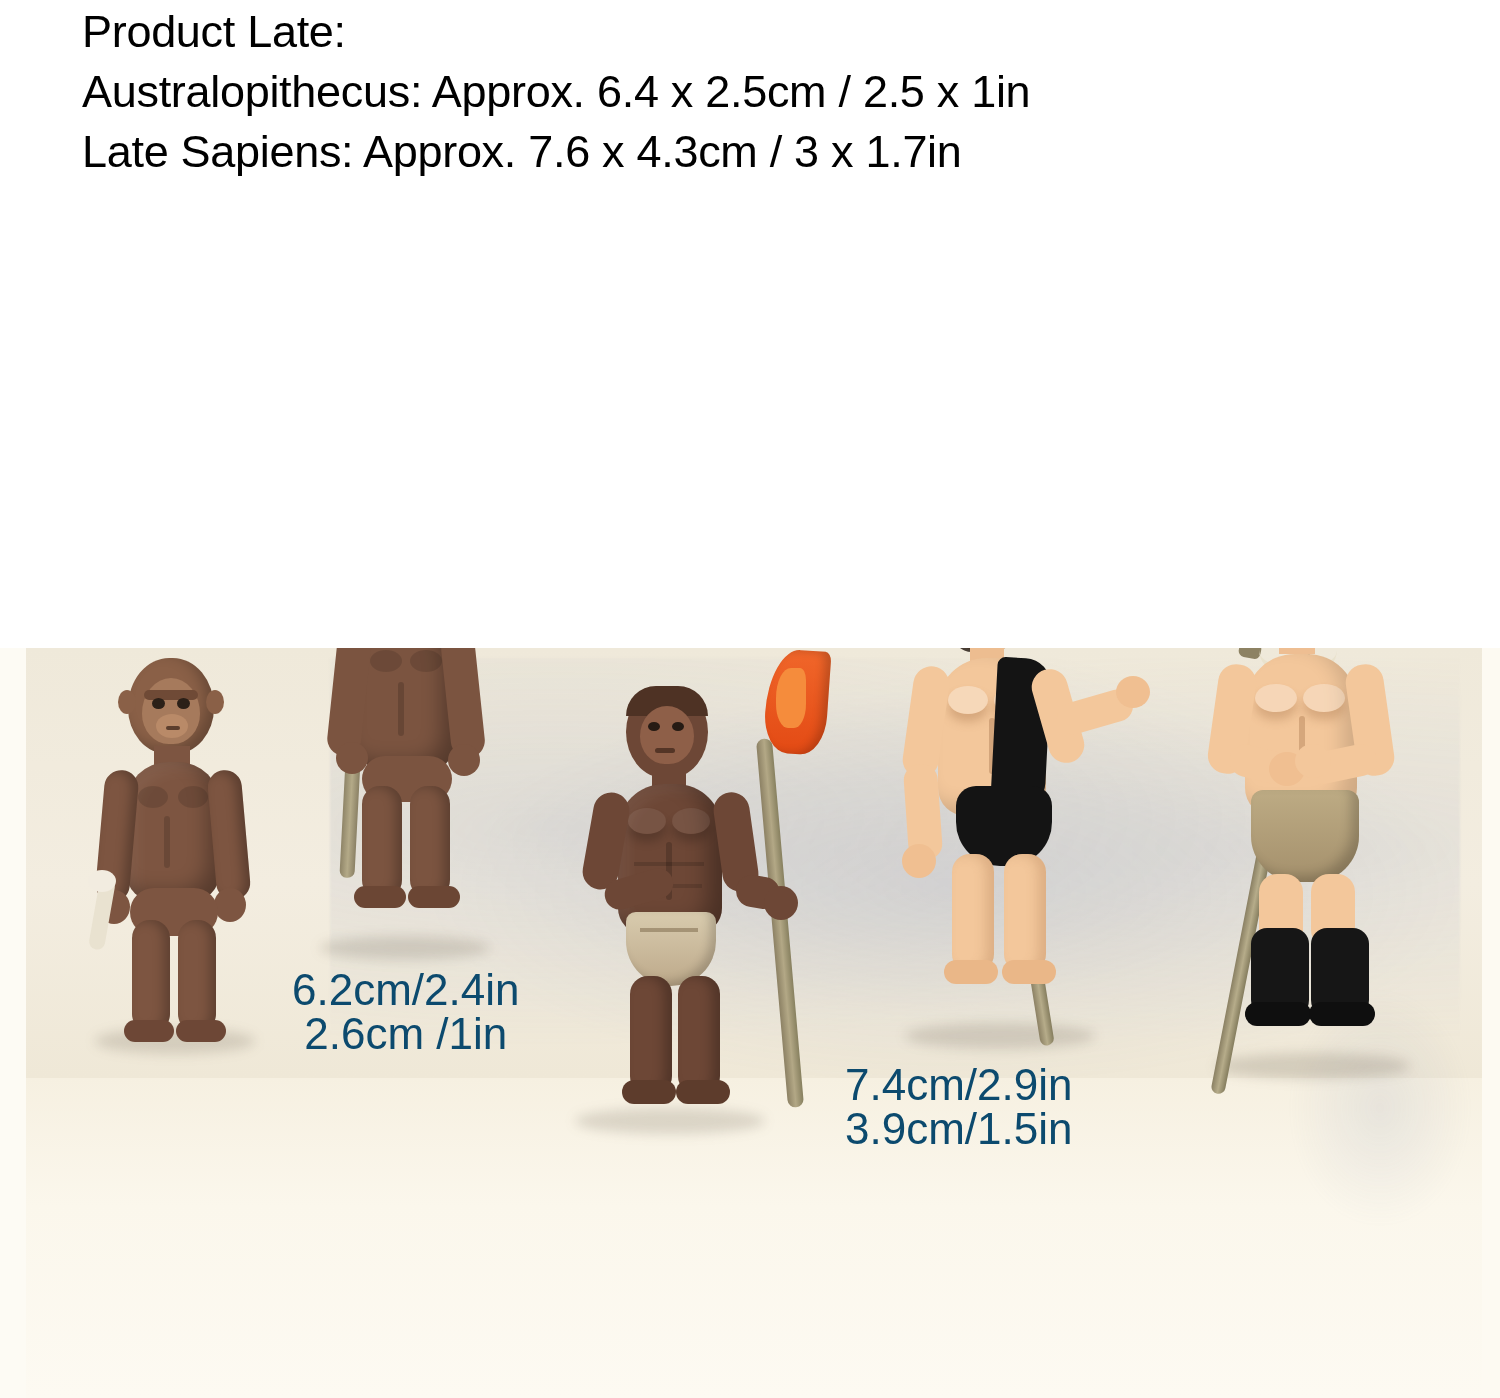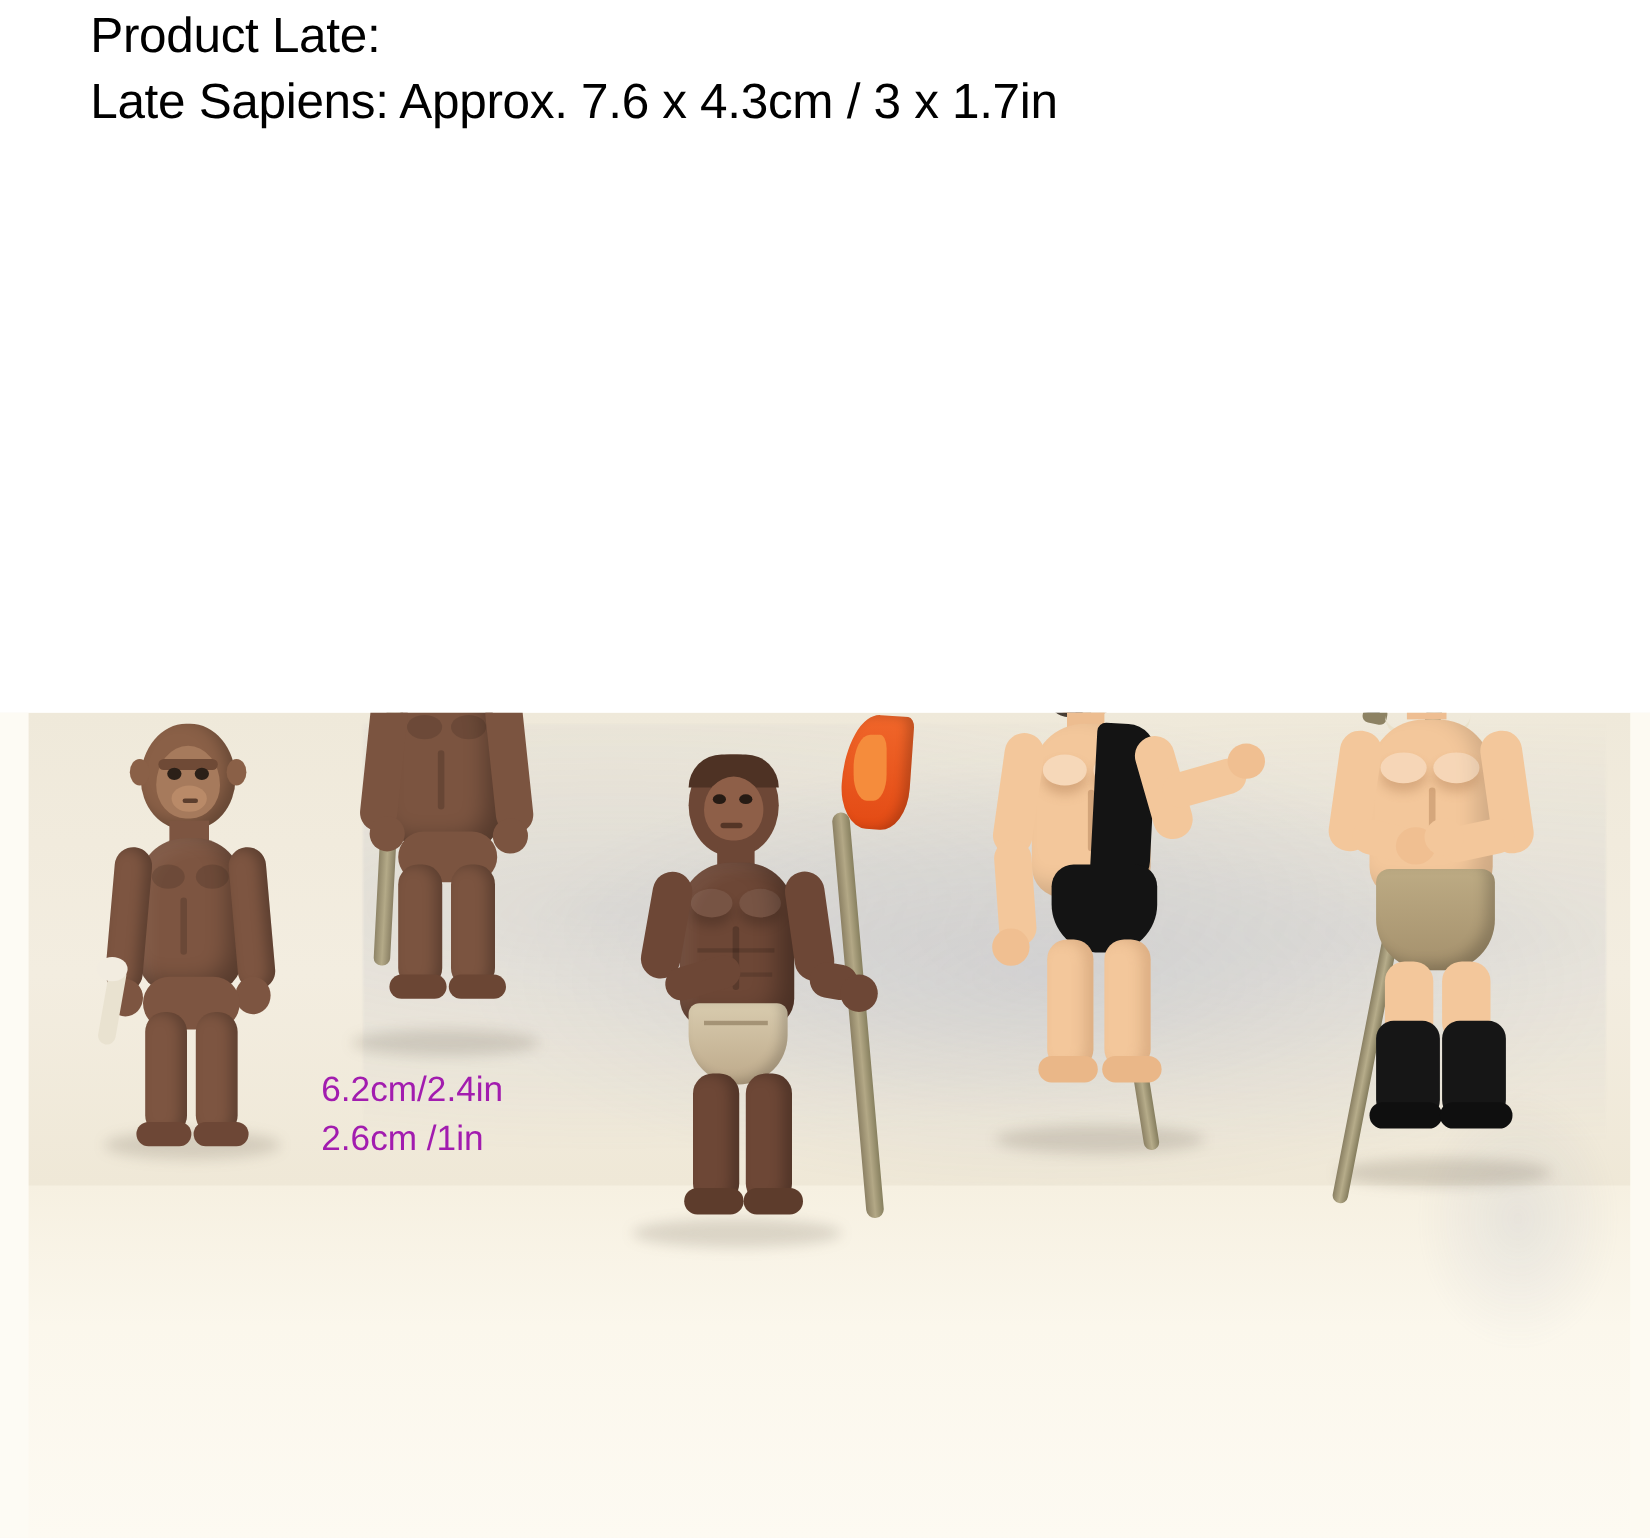--- a/index.html
+++ b/index.html
@@ -76,24 +76,25 @@
     position: absolute;
     left: 1280px; top: 330px;
     width: 200px; height: 260px;
     background: radial-gradient(ellipse at 50% 50%, rgba(130,140,170,0.13), rgba(130,140,170,0) 65%);
     filter: blur(2px);
   }
 
   
   .callout {
     position: absolute;
-    font-size: 32px;
+    font-size: 44px;
     line-height: 44px;
     white-space: nowrap;
-    color: #a21caf;
+    color: #0c4a6e;
+    text-align: center;
   }
 
   
   .fig { position: absolute; }
   .fig * { position: absolute; box-sizing: border-box; }
 
   
   .sh { border-radius: 50%; }
 
   
@@ -102,20 +103,21 @@
     border-radius: 50%;
     background: rgba(90,80,60,0.18);
     filter: blur(6px);
   }
 </style>
 </head>
 <body>
 
 <div class="spec-block">
   <div class="spec-line">Product Late:</div>
+  <div class="spec-line">Australopithecus: Approx. 6.4 x 2.5cm / 2.5 x 1in</div>
   <div class="spec-line">Late Sapiens: Approx. 7.6 x 4.3cm / 3 x 1.7in</div>
 </div>
 
 <div class="photo">
   <div class="bg-upper"></div>
   <div class="bg-lower"></div>
   <div class="mural"></div>
   <div class="mural2"></div>
   <div class="bg-left-strip"></div>
   <div class="bg-right-strip"></div>
@@ -259,20 +261,24 @@
     <div style="left:150px; top:150px; width:36px; height:96px; background:#f3c79b; border-radius:18px; transform:rotate(-16deg);"></div>
     <div style="left:166px; top:178px; width:78px; height:32px; background:#f3c79b; border-radius:16px; transform:rotate(-16deg);"></div>
     <div class="sh" style="left:226px; top:158px; width:34px; height:32px; background:#f0bf91;"></div>
 
     <div style="left:62px; top:336px; width:42px; height:118px; background:#f3c79b; border-radius:18px; box-shadow: inset -8px 0 12px rgba(170,120,80,0.3);"></div>
     <div style="left:114px; top:336px; width:42px; height:118px; background:#f3c79b; border-radius:18px; box-shadow: inset -8px 0 12px rgba(170,120,80,0.3);"></div>
     <div style="left:54px; top:442px; width:54px; height:24px; background:#eab788; border-radius:12px;"></div>
     <div style="left:112px; top:442px; width:54px; height:24px; background:#eab788; border-radius:12px;"></div>
   </div>
 
+  <div class="callout" style="left:845px; top:415px;">
+    <div>7.4cm/2.9in</div>
+    <div>3.9cm/1.5in</div>
+  </div>
 
   <div class="fig" style="left:1195px; top:-140px; width:300px; height:580px;">
 
     <div style="left:60px; top:120px; width:14px; height:470px; background:linear-gradient(90deg,#8a8063,#b6ac8a,#847c5d); border-radius:7px; transform:rotate(11deg);"></div>
     <div style="left:36px; top:78px; width:30px; height:62px; background:#6f6f6f; border-radius:16px 16px 6px 6px; transform:rotate(11deg); box-shadow: inset -4px 0 8px rgba(0,0,0,0.3);"></div>
     <div style="left:44px; top:134px; width:22px; height:16px; background:#8d8263; border-radius:6px; transform:rotate(11deg);"></div>
 
     <div style="left:84px; top:124px; width:36px; height:22px; background:#eebe92;"></div>
     <div style="left:64px; top:142px; width:78px; height:22px; border-bottom:7px solid #e9e2cd; border-radius:0 0 40px 40px;"></div>
 

